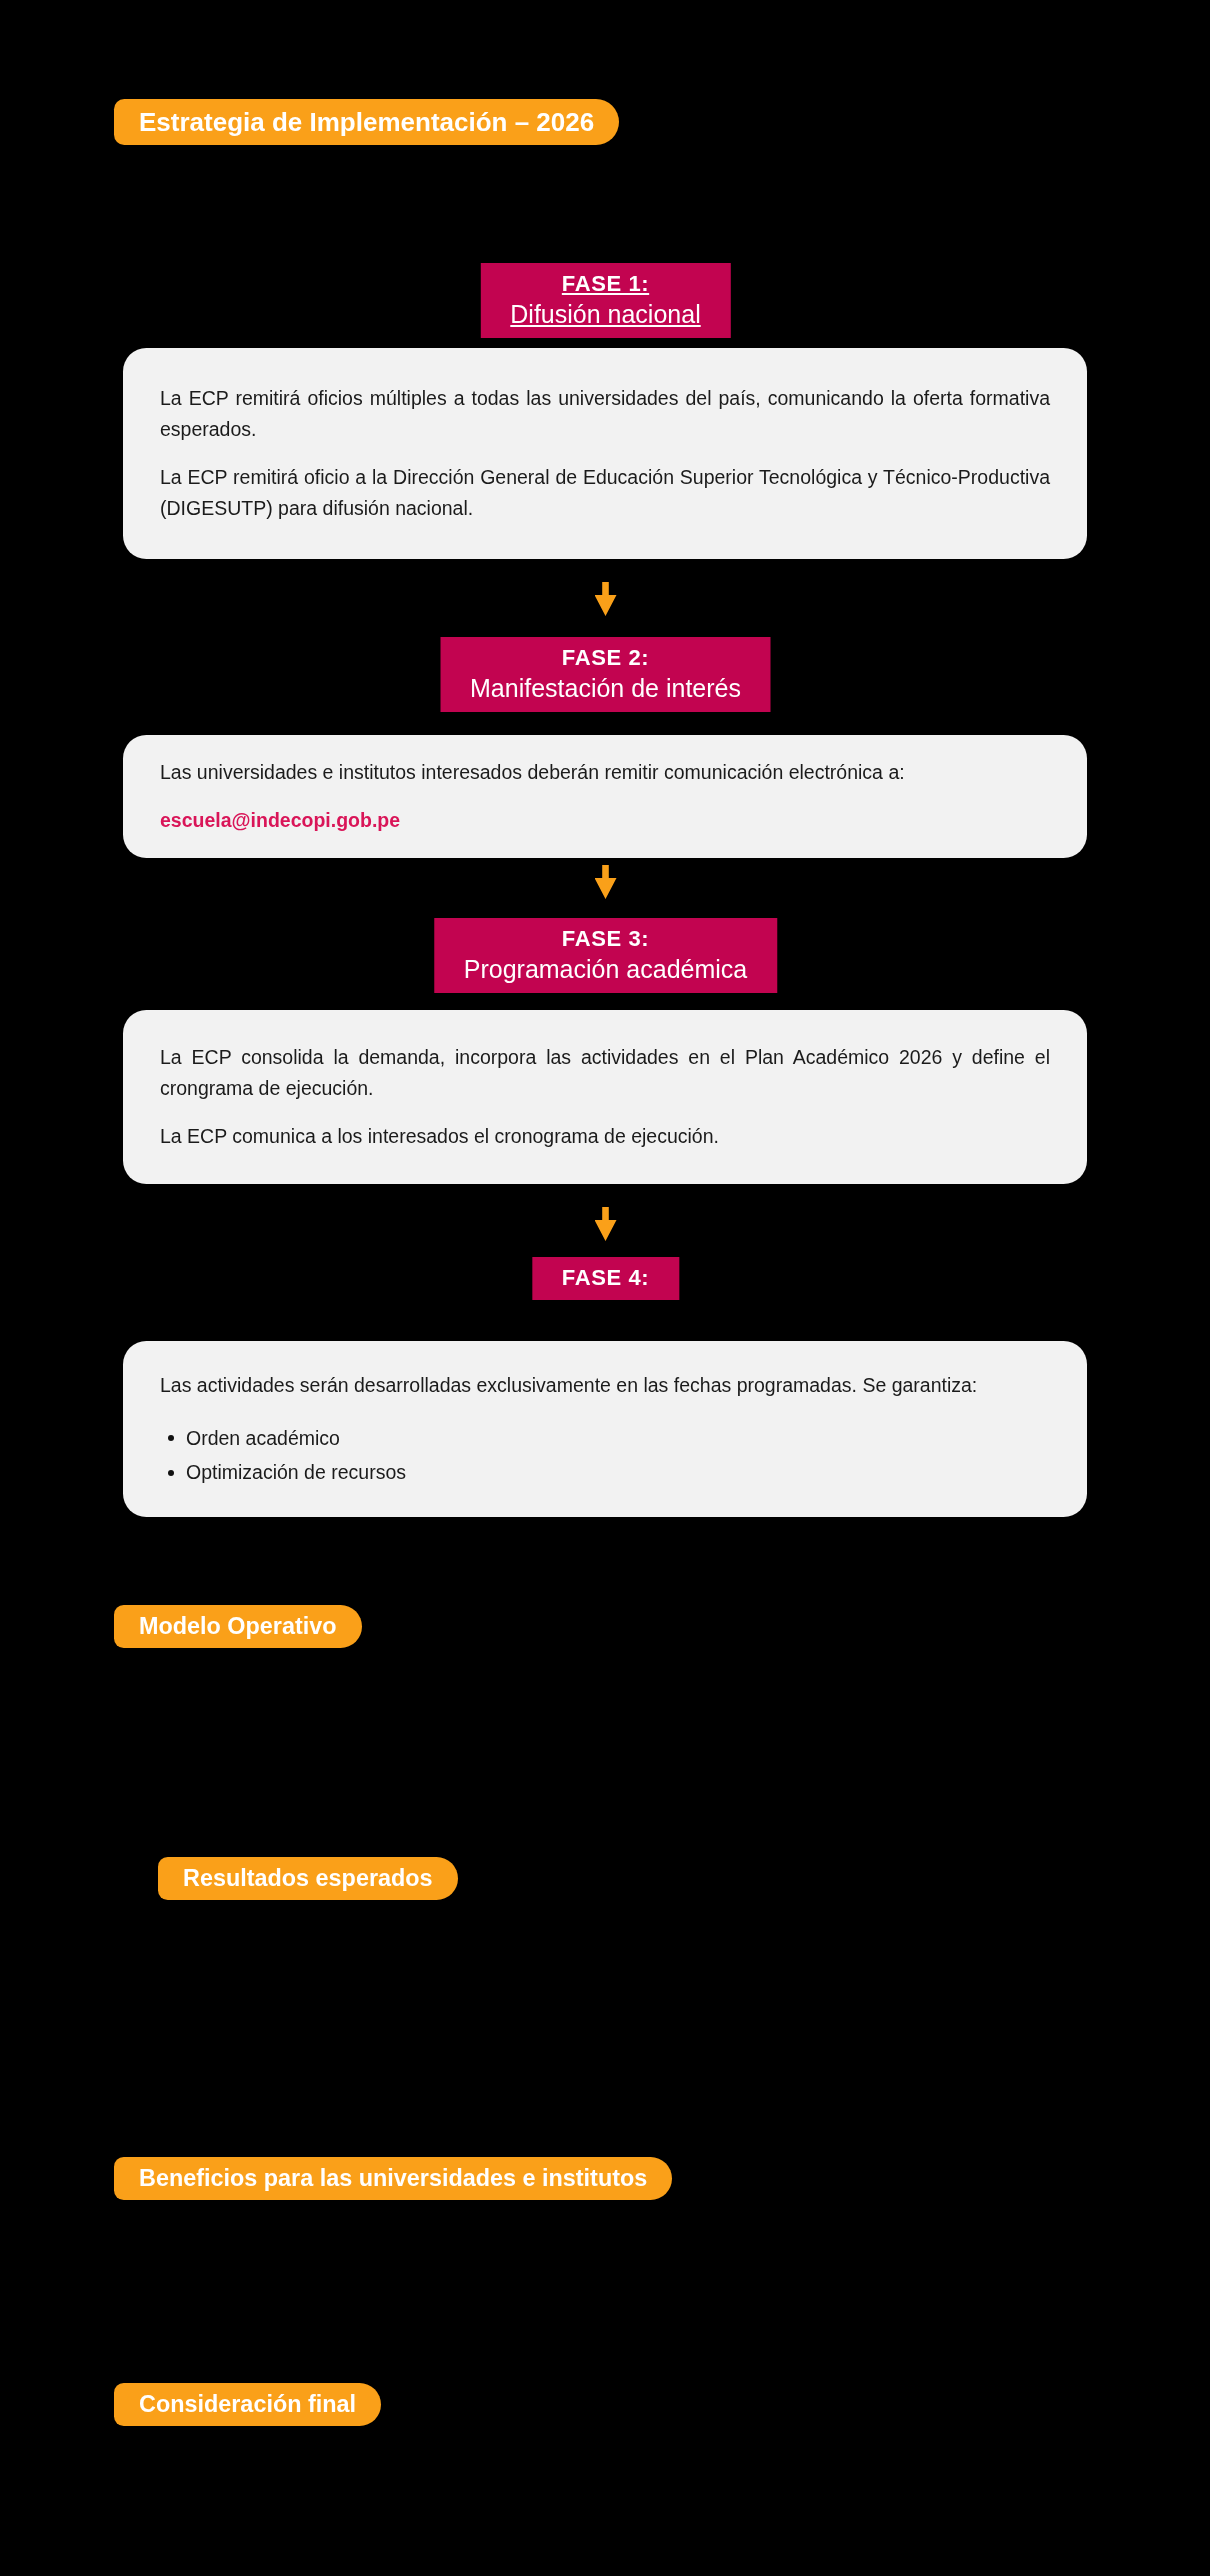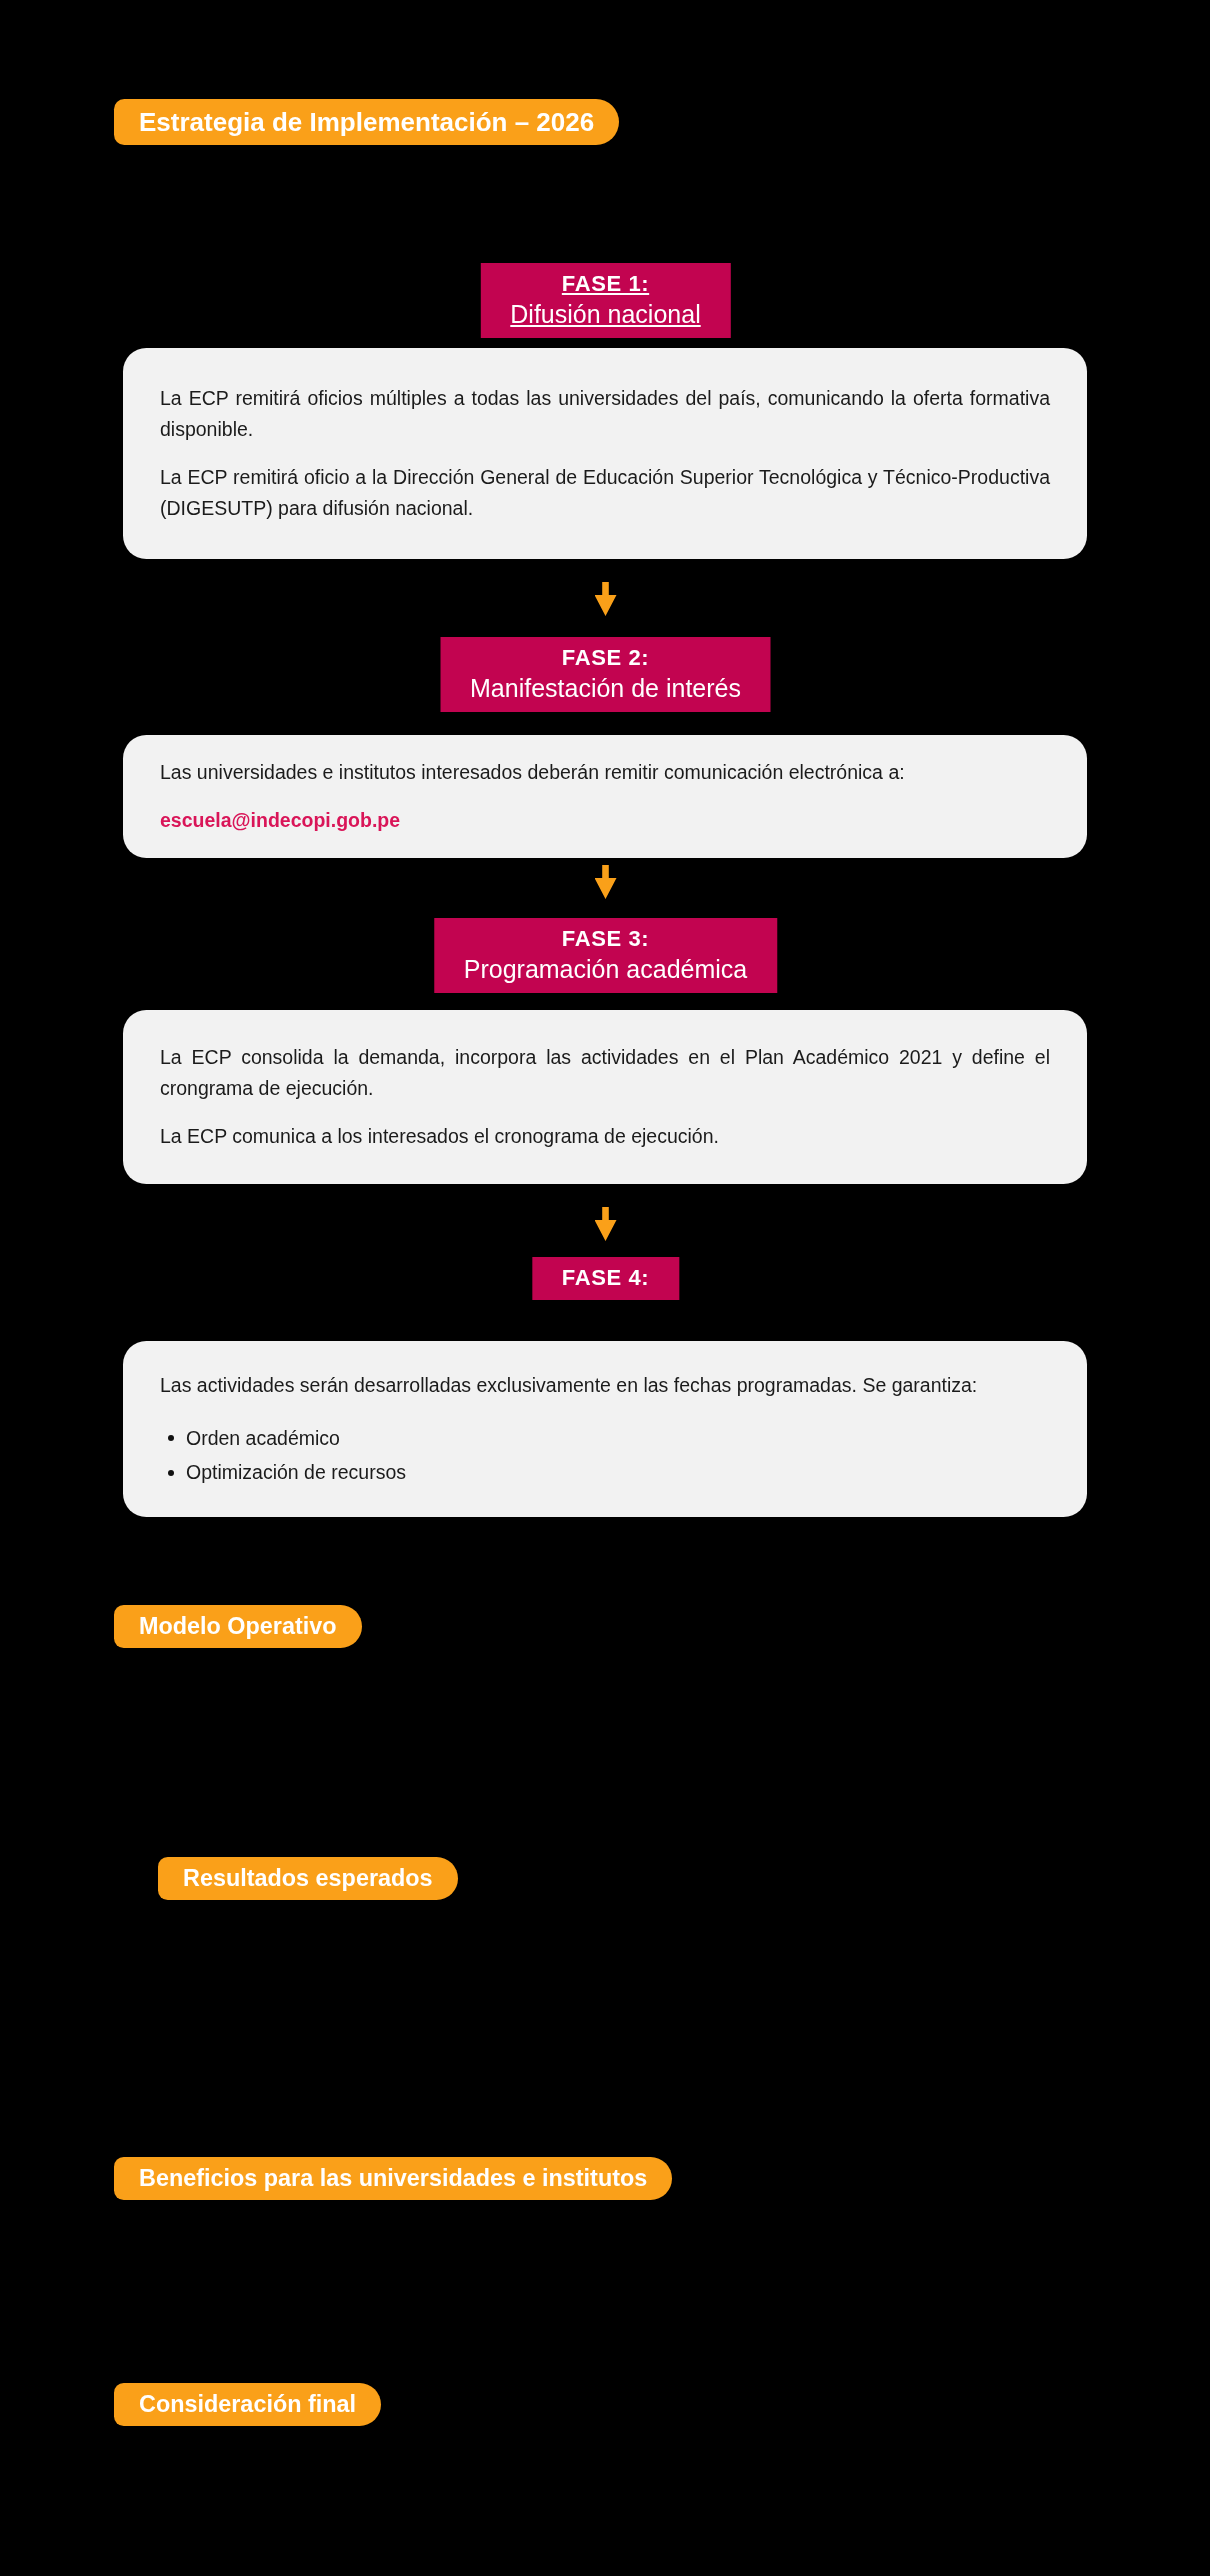--- a/index.html
+++ b/index.html
@@ -115,21 +115,21 @@
 
   <div class="pill title-pill">
     <span>Estrategia de Implementación – 2026</span>
   </div>
 
   <div class="fase-header fh1">
     <div class="fase-line1">FASE 1:</div>
     <div class="fase-line2">Difusión nacional</div>
   </div>
   <div class="card c1">
-    <p>La ECP remitirá oficios múltiples a todas las universidades del país, comunicando la oferta formativa disponible.</p>
+    <p>La ECP remitirá oficios múltiples a todas las universidades del país, comunicando la oferta formativa esperados.</p>
     <p>La ECP remitirá oficio a la Dirección General de Educación Superior Tecnológica y Técnico-Productiva (DIGESUTP) para difusión nacional.</p>
   </div>
 
   <div class="arrow a1"></div>
 
   <div class="fase-header fh2">
     <div class="fase-line1">FASE 2:</div>
     <div class="fase-line2">Manifestación de interés</div>
   </div>
   <div class="card c2">
@@ -137,21 +137,21 @@
     <p class="email">escuela@indecopi.gob.pe</p>
   </div>
 
   <div class="arrow a2"></div>
 
   <div class="fase-header fh3">
     <div class="fase-line1">FASE 3:</div>
     <div class="fase-line2">Programación académica</div>
   </div>
   <div class="card c3">
-    <p>La ECP consolida la demanda, incorpora las actividades en el Plan Académico 2021 y define el crongrama de ejecución.</p>
+    <p>La ECP consolida la demanda, incorpora las actividades en el Plan Académico 2026 y define el crongrama de ejecución.</p>
     <p>La ECP comunica a los interesados el cronograma de ejecución.</p>
   </div>
 
   <div class="arrow a3"></div>
 
   <div class="fase-header fh4">
     <div class="fase-line1">FASE 4:</div>
   </div>
   <div class="card c4">
     <p>Las actividades serán desarrolladas exclusivamente en las fechas programadas. Se garantiza:</p>

